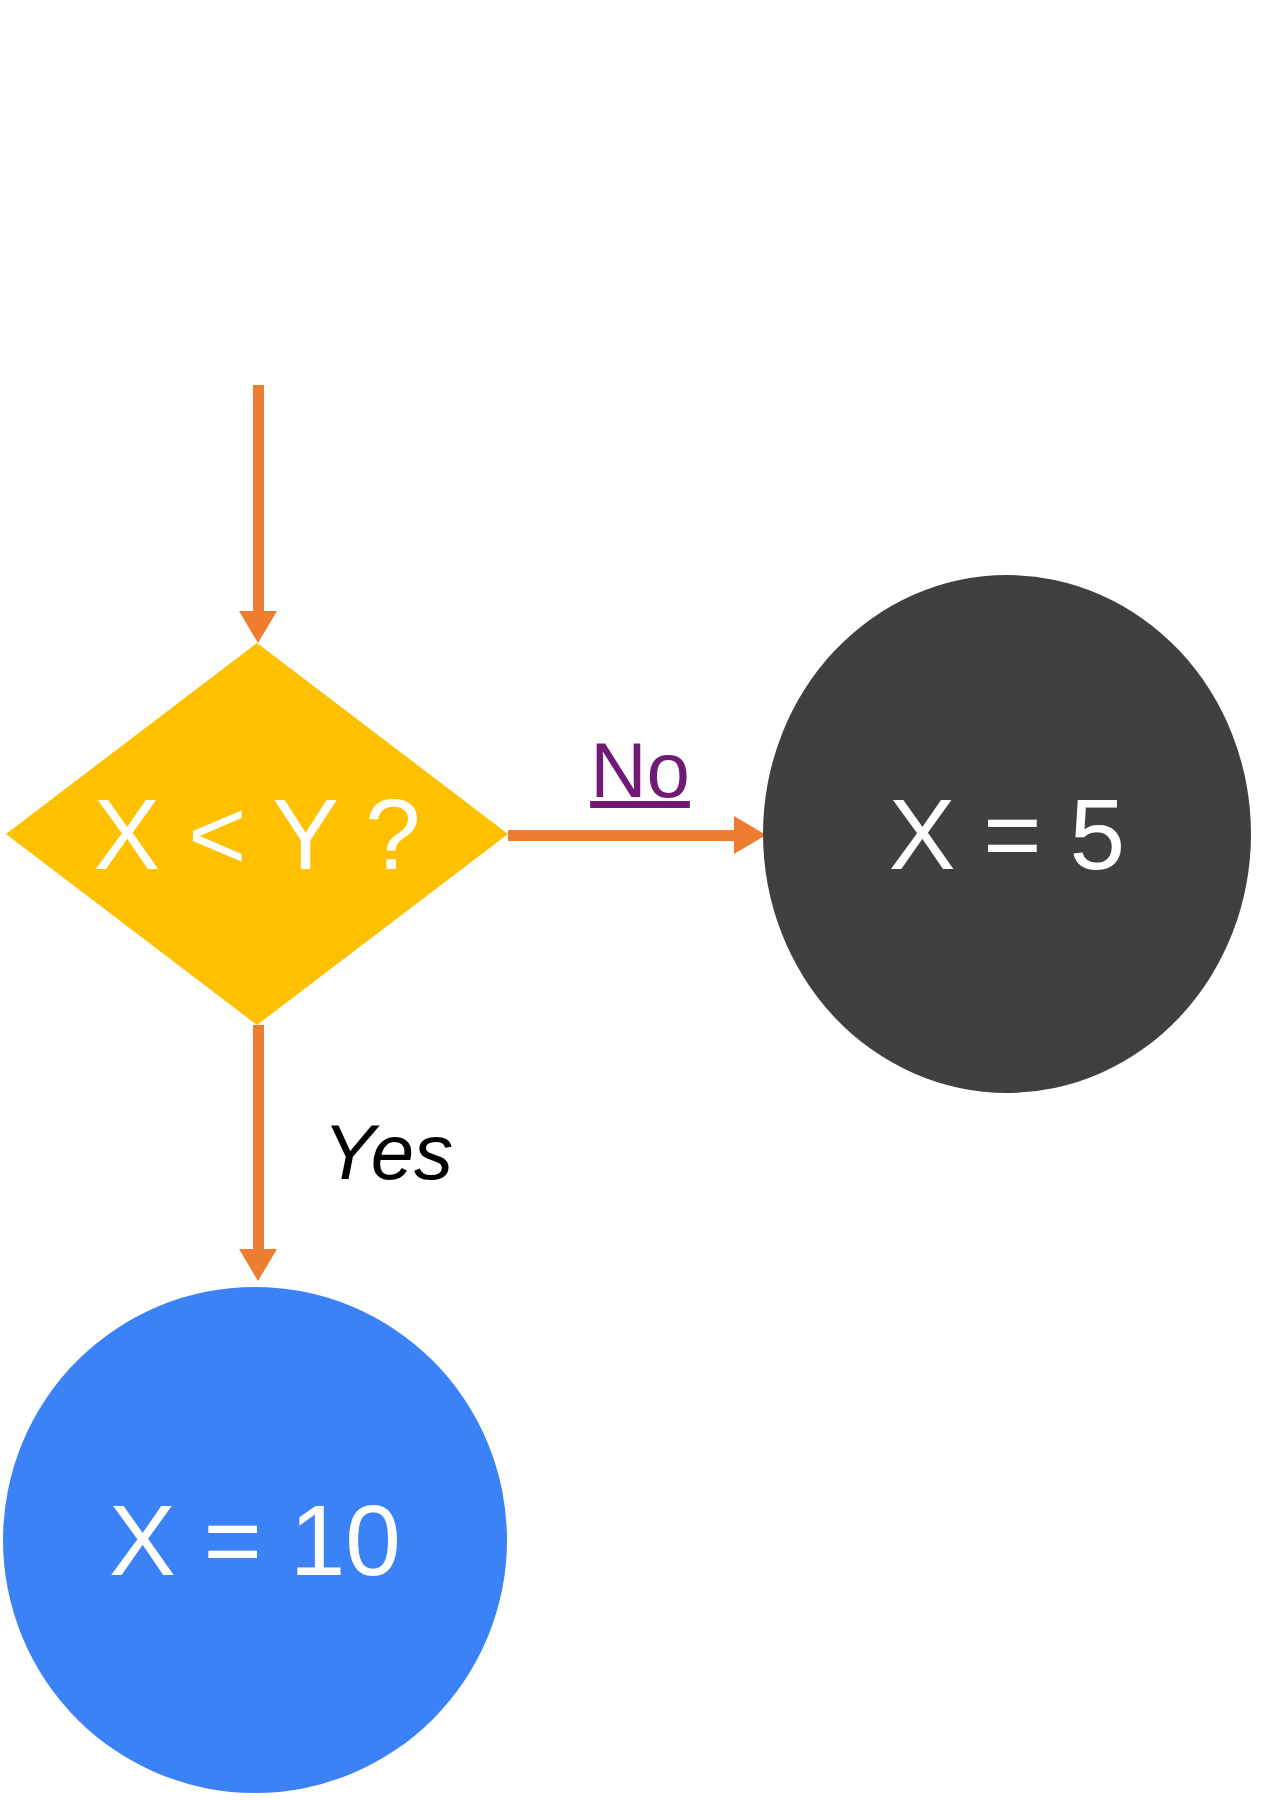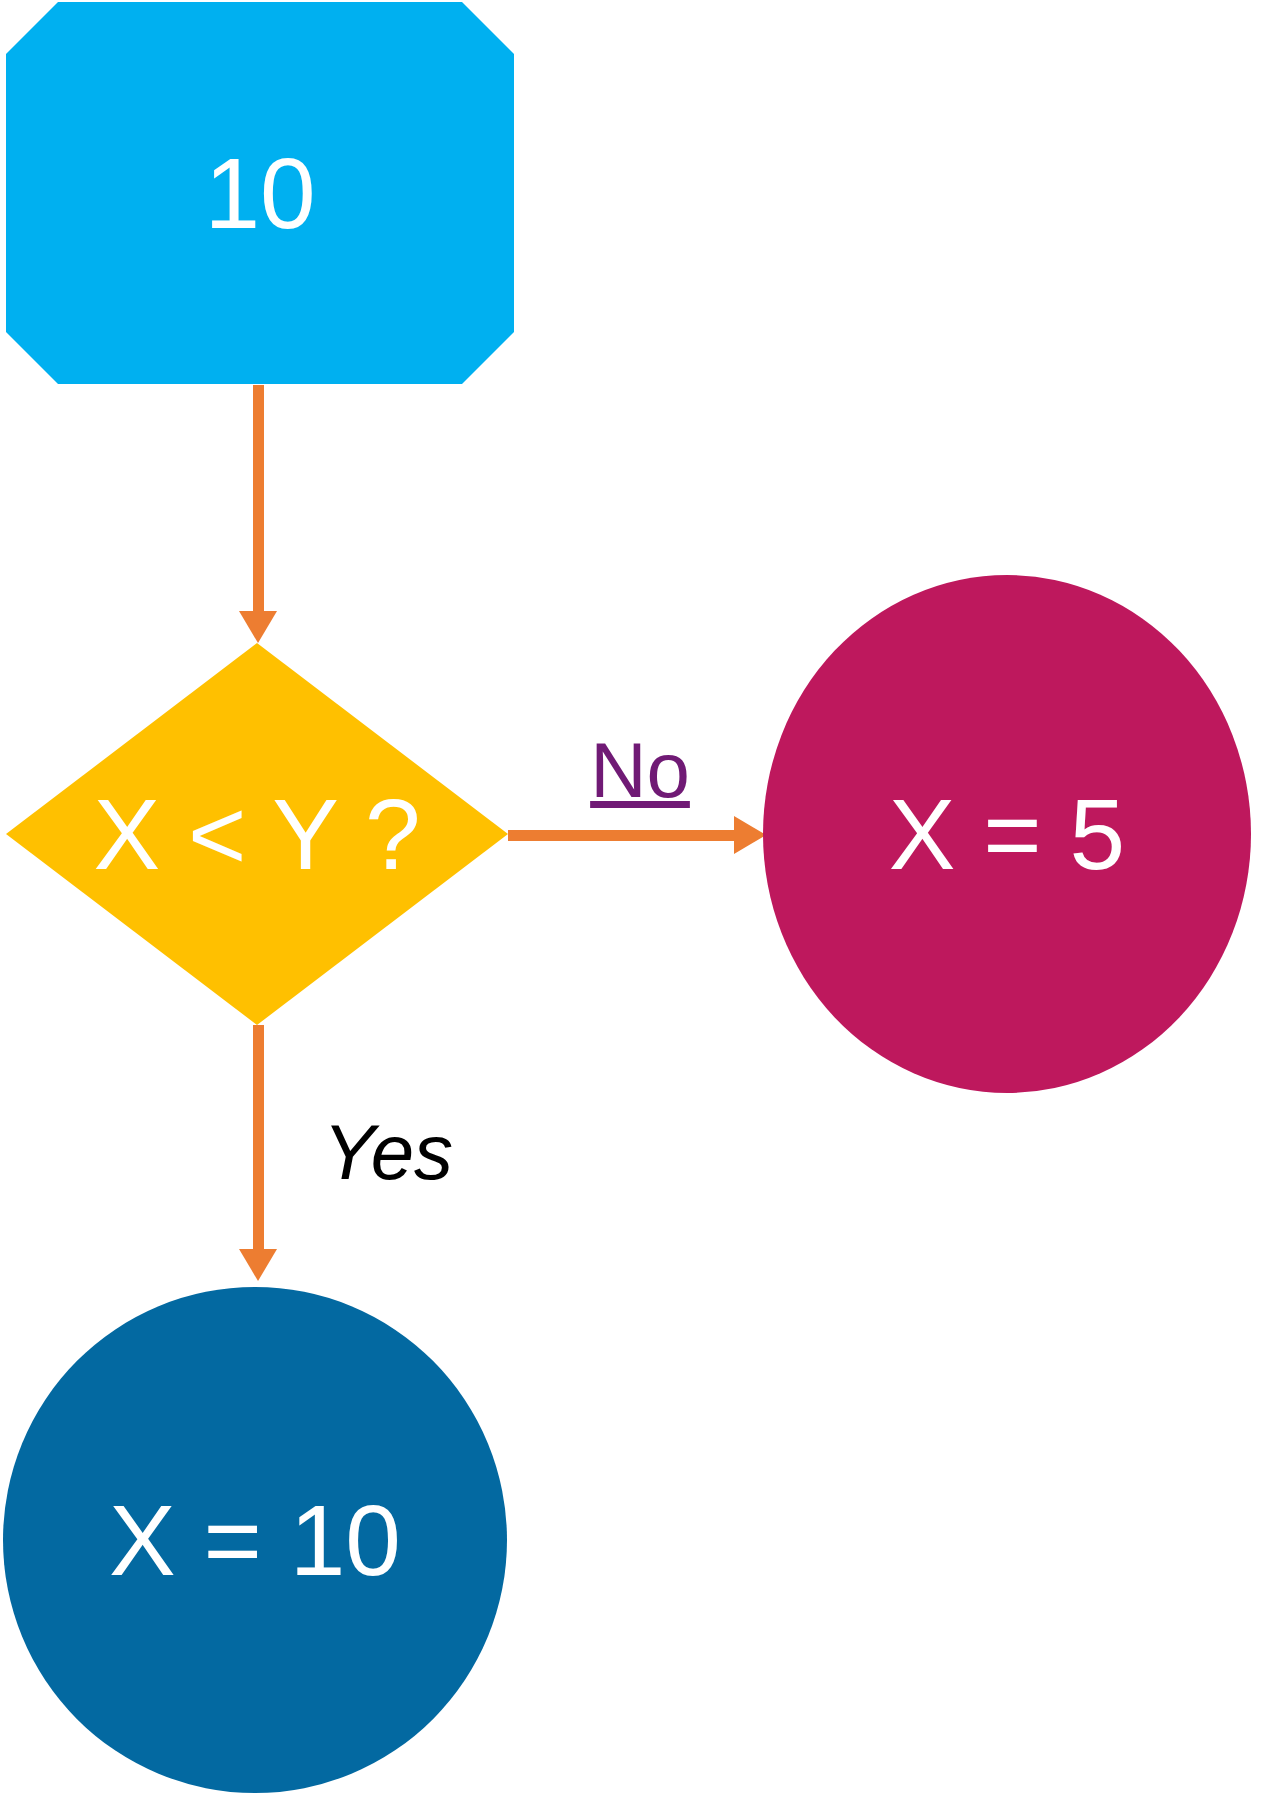--- a/index.html
+++ b/index.html
@@ -76,40 +76,37 @@
     white-space: nowrap;
   }
   .edge-label-no  { left: 640px; top: 770px; }
   .edge-label-yes { left: 388px; top: 1152px; font-style: italic; }
 </style>
 </head>
 <body>
 
 <div class="canvas">
 
-  <div class="node node-start" style="background: rgb(0, 176, 240); color: rgb(255, 255, 255);">
-    <span class="node-label">10</span>
-  </div>
 
   <div class="shaft shaft-start-decision" style="background: rgb(237, 125, 49);"></div>
   <div class="arrowhead arrowhead-down arrowhead-start-decision" style="background: rgb(237, 125, 49);"></div>
 
   <div class="node node-decision" style="background: rgb(255, 192, 0); color: rgb(255, 255, 255);">
     <span class="node-label">X &lt; Y ?</span>
   </div>
 
   <div class="shaft shaft-decision-no" style="background: rgb(237, 125, 49);"></div>
   <div class="arrowhead arrowhead-right arrowhead-decision-no" style="background: rgb(237, 125, 49);"></div>
   <div class="edge-label edge-label-no" style="color: #701a75; text-decoration: underline;">No</div>
 
-  <div class="node node-result-no" style="background: #be185d; color: rgb(255, 255, 255);">
+  <div class="node node-result-no" style="background: #404040; color: rgb(255, 255, 255);">
     <span class="node-label">X = 5</span>
   </div>
 
   <div class="shaft shaft-decision-yes" style="background: rgb(237, 125, 49);"></div>
   <div class="arrowhead arrowhead-down arrowhead-decision-yes" style="background: rgb(237, 125, 49);"></div>
   <div class="edge-label edge-label-yes" style="color: rgb(0, 0, 0);">Yes</div>
 
-  <div class="node node-result-yes" style="background: #0369a1; color: rgb(255, 255, 255);">
+  <div class="node node-result-yes" style="background: #3b82f6; color: rgb(255, 255, 255);">
     <span class="node-label">X = 10</span>
   </div>
 
 </div>
 
 </body></html>

